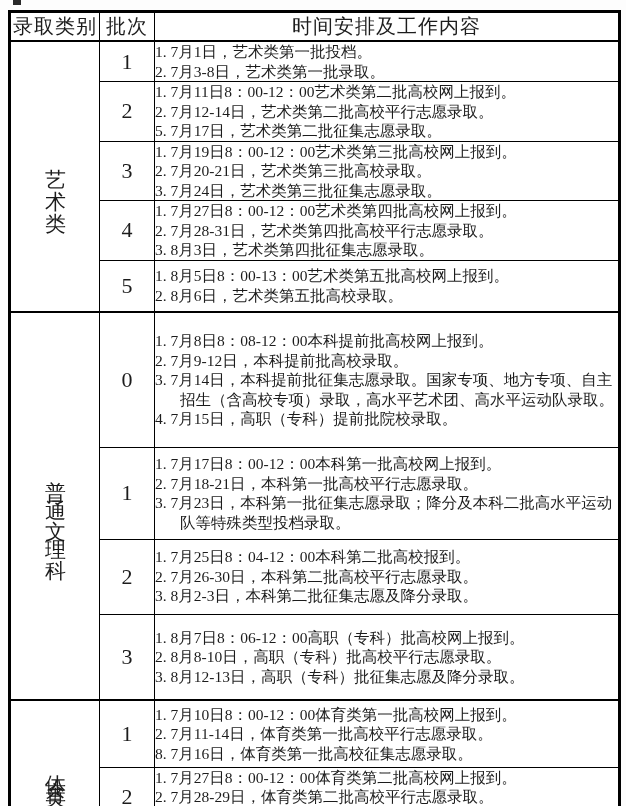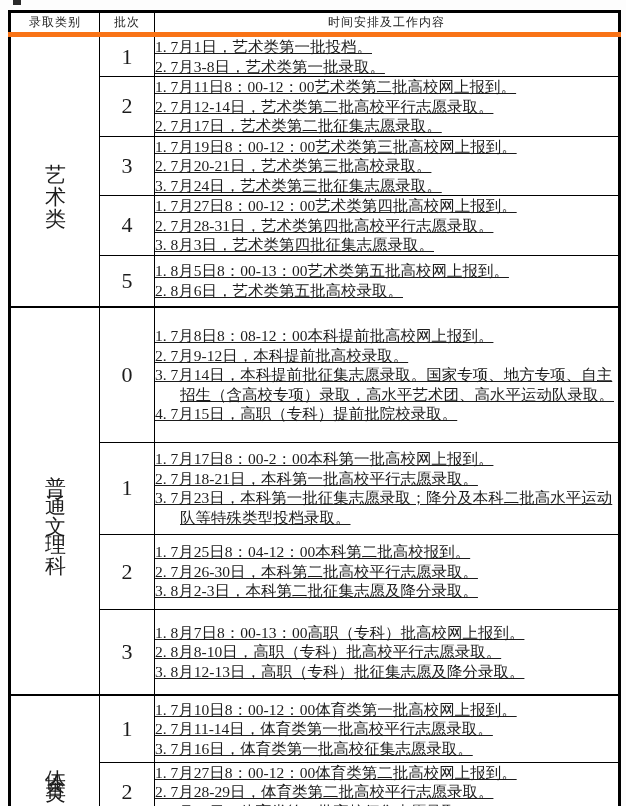--- a/index.html
+++ b/index.html
@@ -26,21 +26,21 @@
     border:1px solid #000;
     padding:0;
     vertical-align:middle;
     font-weight:normal;
   }
   col.c-cat{width:90px;}
   col.c-batch{width:55px;}
   col.c-items{width:465px;}
 
   tr.hdr{height:23px;}
-  tr.hdr th{font-size:12px;letter-spacing:1px;text-align:center;border-bottom:5px solid #f97316;}
+  tr.hdr th{font-size:20px;letter-spacing:1px;text-align:center;border-bottom:1px solid #f97316;}
   th.th-sched{letter-spacing:9px;margin-left:40px;}
 
   tr.section-start td{border-top:2.5px solid #000;}
 
   td.td-cat{
     text-align:center;
     font-size:21px;
   }
   .cat-label{
     writing-mode:vertical-rl;
@@ -58,21 +58,20 @@
   }
 
   td.td-items{
     font-size:15.5px;
     line-height:19.5px;
     padding:3px 4px 3px 8px;
   }
   .item{
     padding-left:25px;
     text-indent:-25px;
-    text-decoration:underline;
   }
 
   
   tr.h37{height:37px;} tr.h57{height:57px;} tr.h52{height:52px;}
   tr.h135{height:135px;} tr.h92{height:92px;} tr.h75{height:75px;}
   tr.h86{height:86px;} tr.h67{height:67px;} tr.h55{height:55px;}
 </style>
 </head>
 <body>
 
@@ -100,21 +99,21 @@
     <td class="td-items">
       <div class="item">1. 7月1日，艺术类第一批投档。</div>
       <div class="item">2. 7月3-8日，艺术类第一批录取。</div>
     </td>
   </tr>
   <tr class="h57">
     <td class="td-batch">2</td>
     <td class="td-items">
       <div class="item">1. 7月11日8：00-12：00艺术类第二批高校网上报到。</div>
       <div class="item">2. 7月12-14日，艺术类第二批高校平行志愿录取。</div>
-      <div class="item">2. 7月17日，艺术类第二批征集志愿录取。</div>
+      <div class="item">5. 7月17日，艺术类第二批征集志愿录取。</div>
     </td>
   </tr>
   <tr class="h57">
     <td class="td-batch">3</td>
     <td class="td-items">
       <div class="item">1. 7月19日8：00-12：00艺术类第三批高校网上报到。</div>
       <div class="item">2. 7月20-21日，艺术类第三批高校录取。</div>
       <div class="item">3. 7月24日，艺术类第三批征集志愿录取。</div>
     </td>
   </tr>
@@ -142,51 +141,51 @@
     <td class="td-items">
       <div class="item">1. 7月8日8：08-12：00本科提前批高校网上报到。</div>
       <div class="item">2. 7月9-12日，本科提前批高校录取。</div>
       <div class="item">3. 7月14日，本科提前批征集志愿录取。国家专项、地方专项、自主招生（含高校专项）录取，高水平艺术团、高水平运动队录取。</div>
       <div class="item">4. 7月15日，高职（专科）提前批院校录取。</div>
     </td>
   </tr>
   <tr class="h92">
     <td class="td-batch">1</td>
     <td class="td-items">
-      <div class="item">1. 7月17日8：00-2：00本科第一批高校网上报到。</div>
+      <div class="item">1. 7月17日8：00-12：00本科第一批高校网上报到。</div>
       <div class="item">2. 7月18-21日，本科第一批高校平行志愿录取。</div>
       <div class="item">3. 7月23日，本科第一批征集志愿录取；降分及本科二批高水平运动队等特殊类型投档录取。</div>
     </td>
   </tr>
   <tr class="h75">
     <td class="td-batch">2</td>
     <td class="td-items">
       <div class="item">1. 7月25日8：04-12：00本科第二批高校报到。</div>
       <div class="item">2. 7月26-30日，本科第二批高校平行志愿录取。</div>
       <div class="item">3. 8月2-3日，本科第二批征集志愿及降分录取。</div>
     </td>
   </tr>
   <tr class="h86">
     <td class="td-batch">3</td>
     <td class="td-items">
-      <div class="item">1. 8月7日8：00-13：00高职（专科）批高校网上报到。</div>
+      <div class="item">1. 8月7日8：06-12：00高职（专科）批高校网上报到。</div>
       <div class="item">2. 8月8-10日，高职（专科）批高校平行志愿录取。</div>
       <div class="item">3. 8月12-13日，高职（专科）批征集志愿及降分录取。</div>
     </td>
   </tr>
 
   <tr class="section-start h67">
     <td class="td-cat cat-spt" rowspan="2">
       <span class="cat-label">体育类</span>
     </td>
     <td class="td-batch">1</td>
     <td class="td-items">
       <div class="item">1. 7月10日8：00-12：00体育类第一批高校网上报到。</div>
       <div class="item">2. 7月11-14日，体育类第一批高校平行志愿录取。</div>
-      <div class="item">3. 7月16日，体育类第一批高校征集志愿录取。</div>
+      <div class="item">8. 7月16日，体育类第一批高校征集志愿录取。</div>
     </td>
   </tr>
   <tr class="h55">
     <td class="td-batch">2</td>
     <td class="td-items">
       <div class="item">1. 7月27日8：00-12：00体育类第二批高校网上报到。</div>
       <div class="item">2. 7月28-29日，体育类第二批高校平行志愿录取。</div>
       <div class="item">3. 7月31日，体育类第二批高校征集志愿录取。</div>
     </td>
   </tr>

